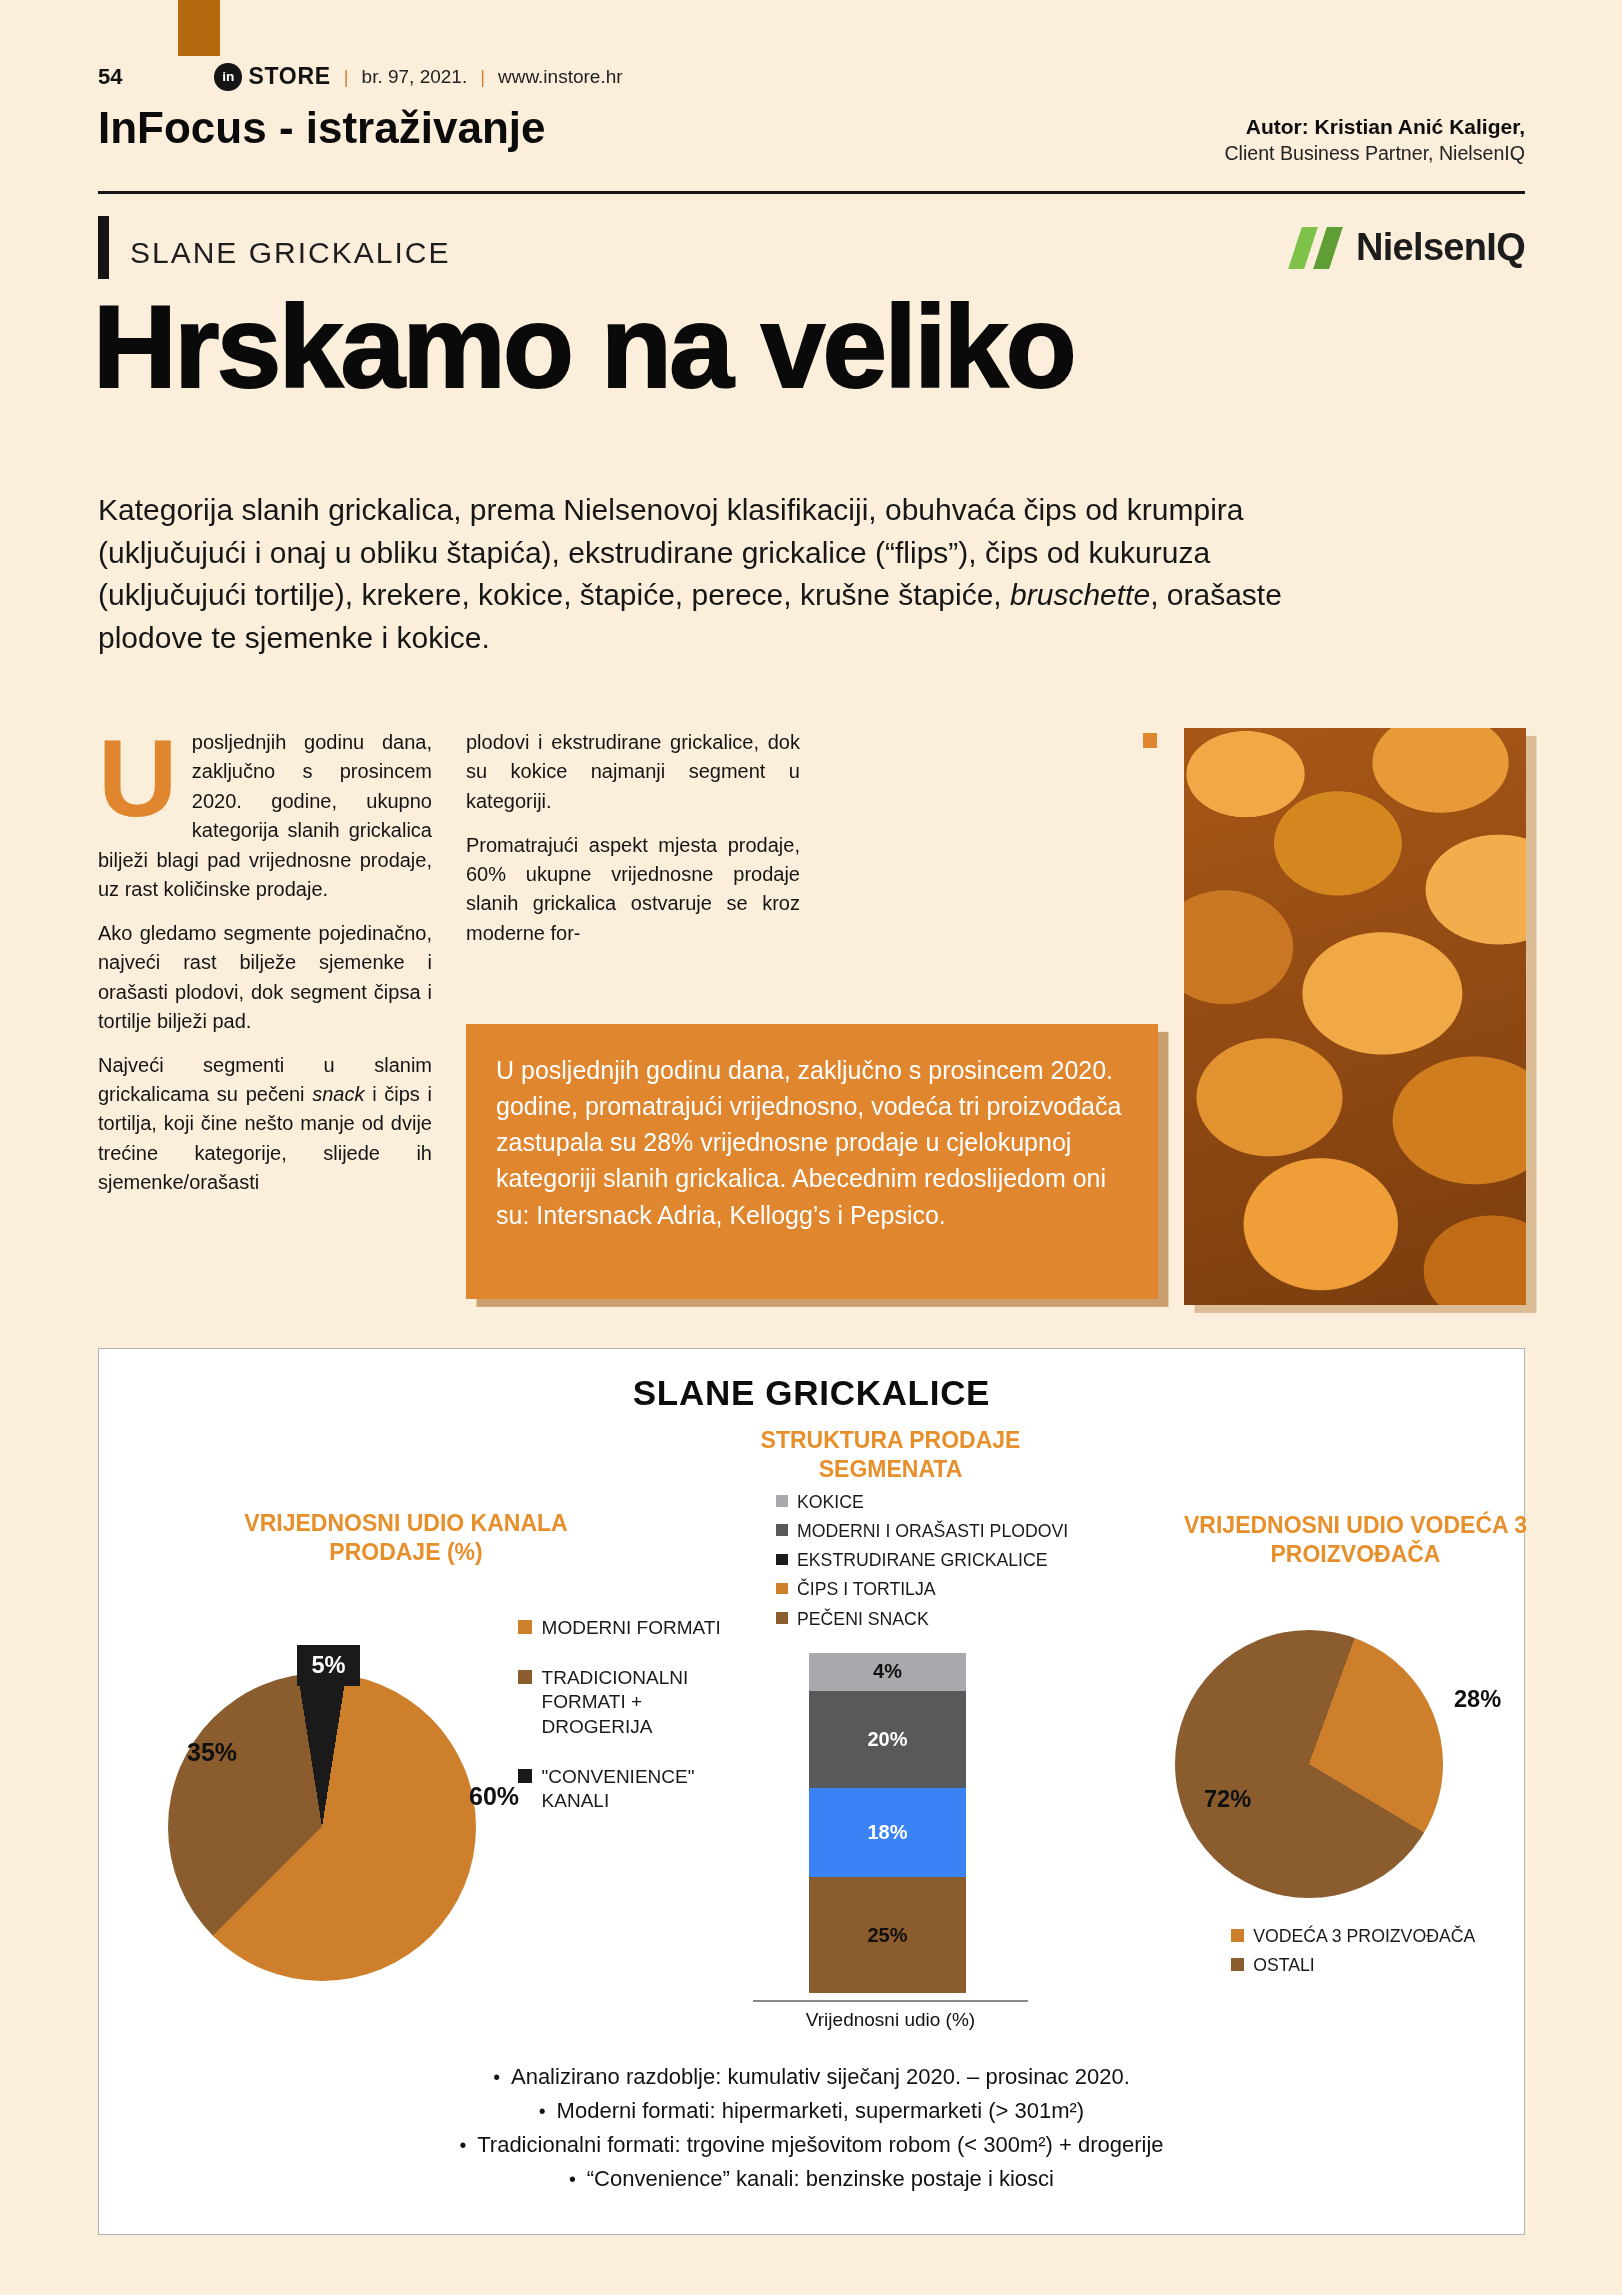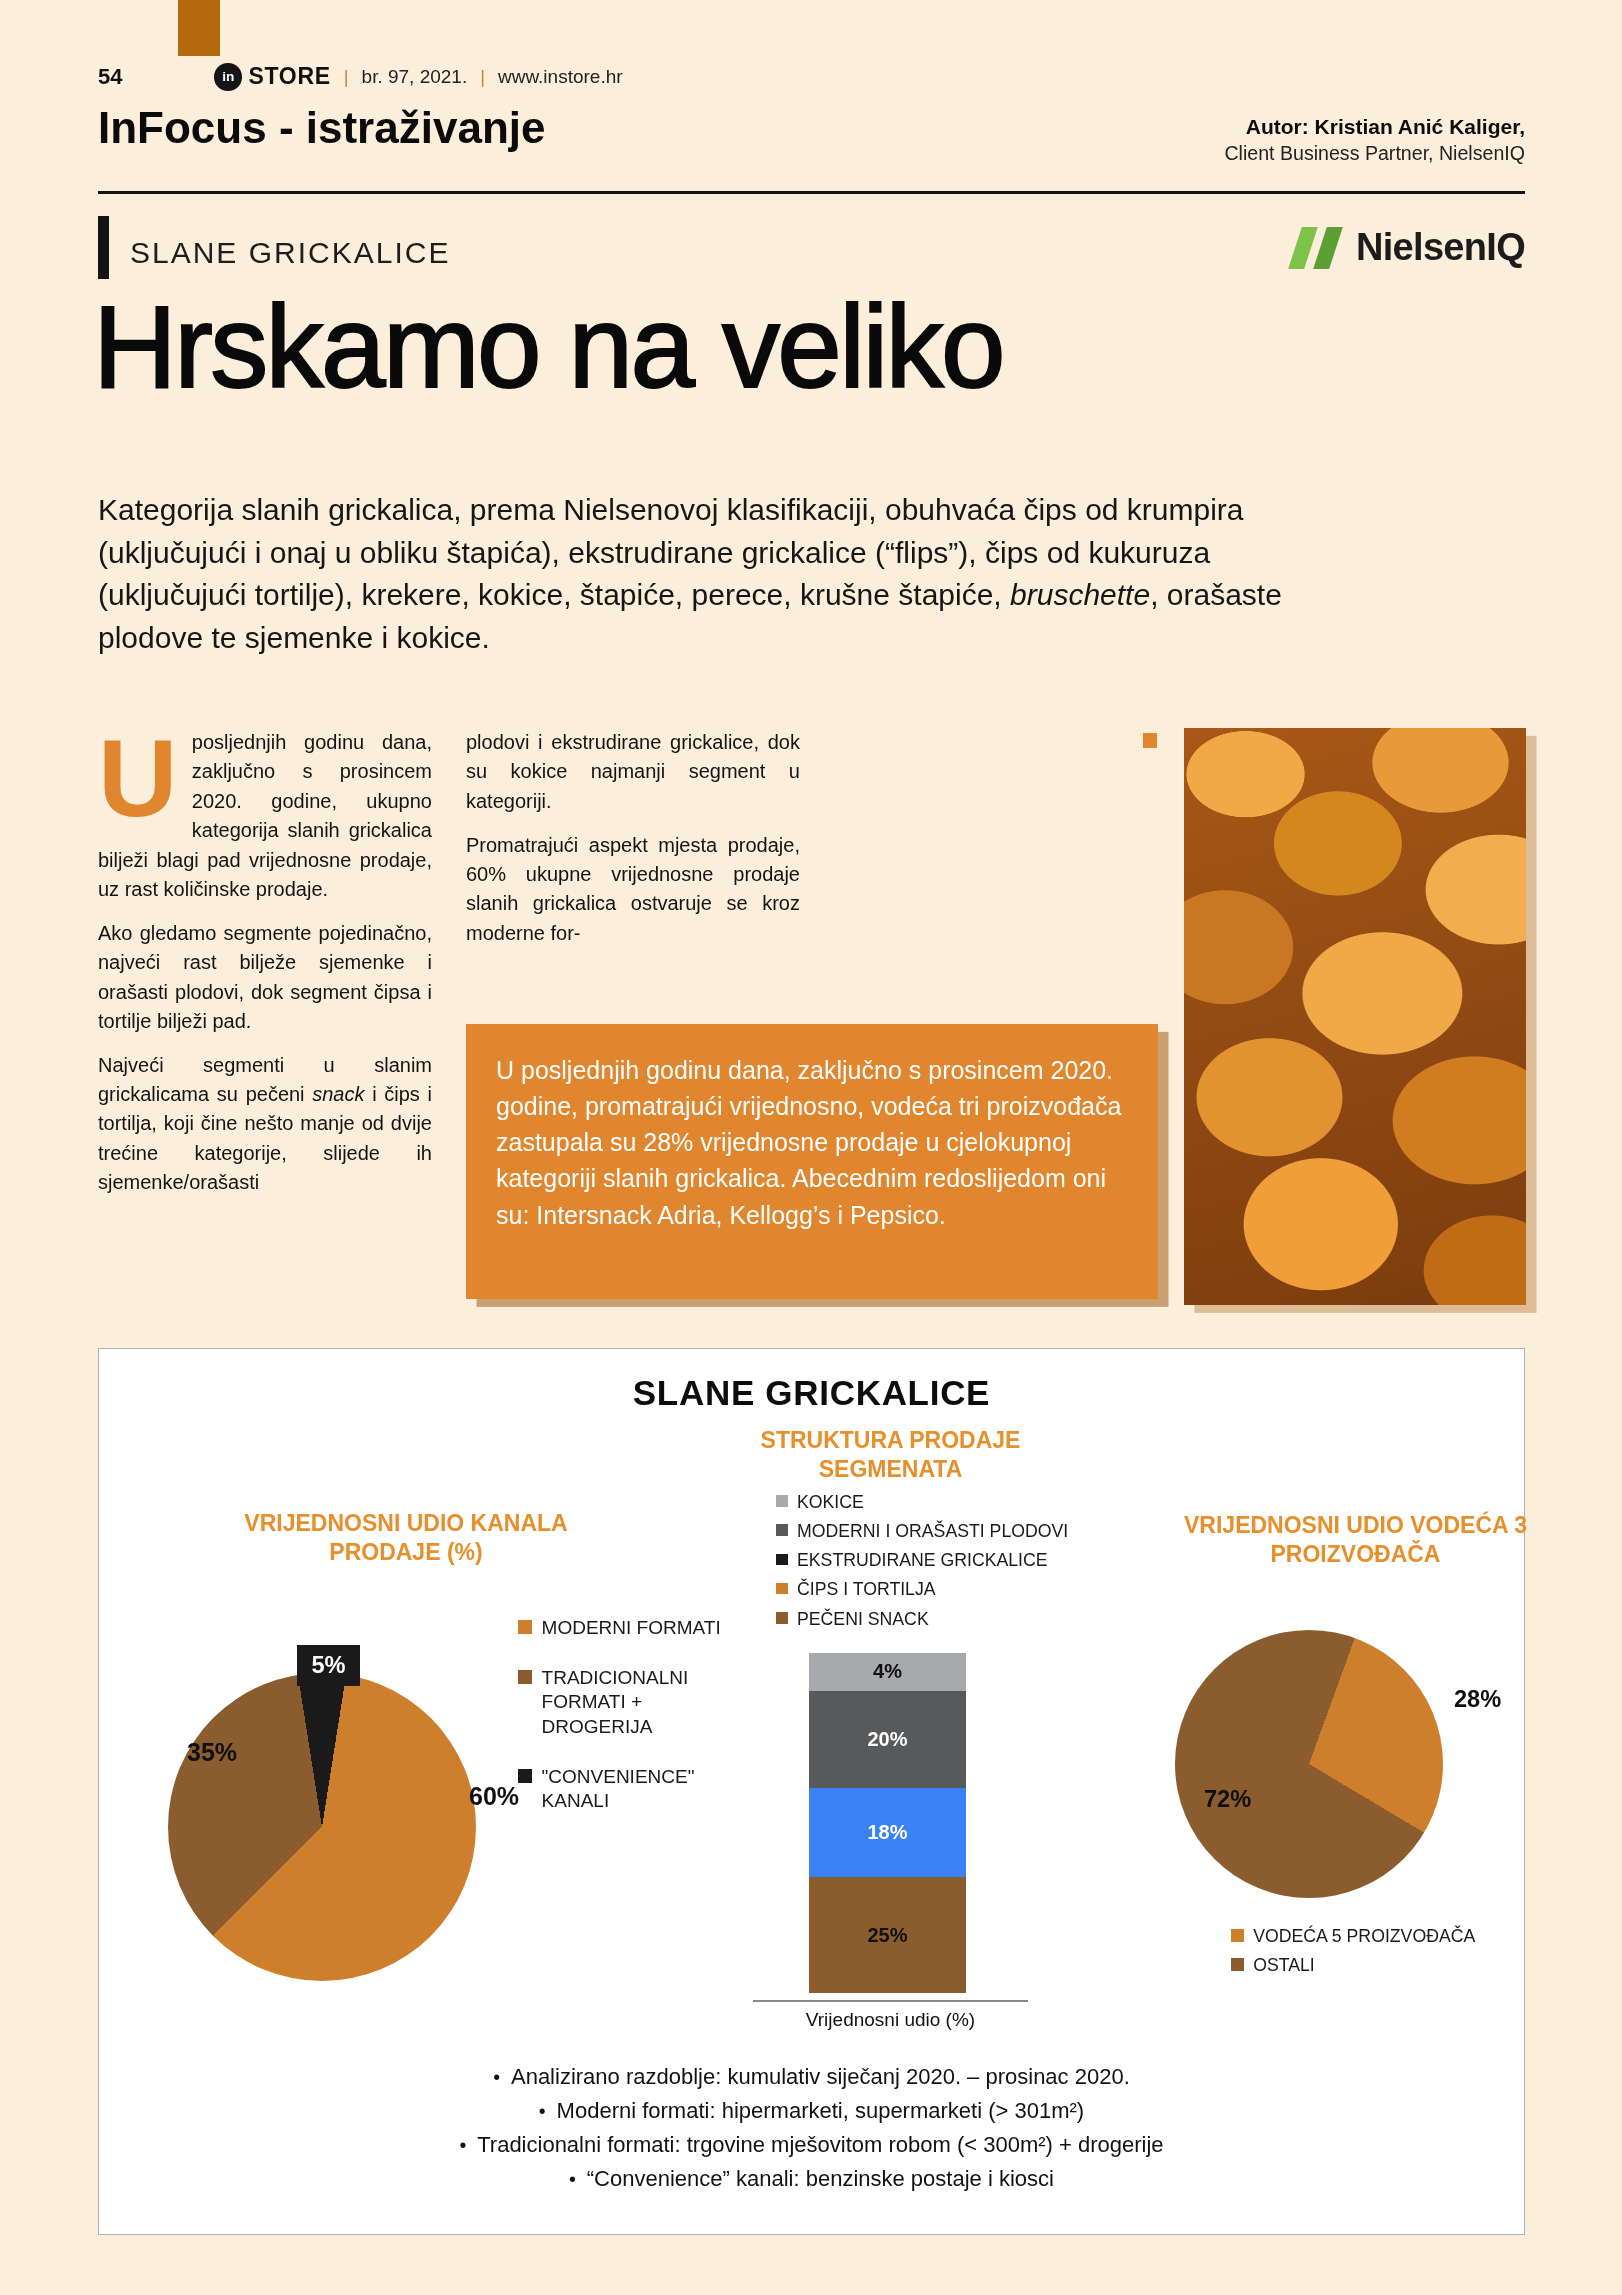--- a/index.html
+++ b/index.html
@@ -25,21 +25,21 @@
   .kicker-bar{position:absolute;left:98px;top:216px;width:10.5px;height:63px;background:#141414;}
   .kicker{position:absolute;left:130px;top:236px;font-size:30px;letter-spacing:2px;color:#1d1d1d;}
   .niq{position:absolute;right:98px;top:226px;display:flex;align-items:center;gap:8px;}
   .niq-mark{position:relative;width:58px;height:42px;}
   .niq-mark i{position:absolute;top:0;width:15.7px;height:42px;transform:skewX(-18deg);}
   .niq-mark i:first-child{left:5.2px;background:#7fc24a;}
   .niq-mark i:last-child{left:30px;background:#5f9e34;}
   .niq-text{font-size:38px;font-weight:bold;color:#1c1c1c;letter-spacing:-0.7px;}
 
   
-  .headline{position:absolute;left:93px;top:280px;font-size:116px;font-weight:normal;letter-spacing:-2.6px;color:#0a0a0a;-webkit-text-stroke:2px #0a0a0a;white-space:nowrap;}
+  .headline{position:absolute;left:93px;top:280px;font-size:116px;font-weight:bold;letter-spacing:-2.6px;color:#0a0a0a;-webkit-text-stroke:2px #0a0a0a;white-space:nowrap;}
   .lead{position:absolute;left:98px;top:489px;width:1204px;font-size:30px;line-height:1.42;color:#161616;}
 
   
   .col{position:absolute;top:728px;width:334px;font-size:20px;line-height:1.47;text-align:justify;color:#141414;}
   .col p{margin-bottom:14.4px;}
   .col1{left:98px;}
   .col2{left:466px;}
   .col3{left:830px;width:327px;}
   .dropcap{float:left;font-size:110px;line-height:.78;font-weight:bold;color:#e0862e;padding:6.5px 14.4px 0 0;}
   .endmark{float:right;width:14.4px;height:14.4px;background:#e0862e;margin-top:5.2px;}
@@ -230,21 +230,21 @@
     <div class="axis"></div>
     <div class="axis-label">Vrijednosni udio (%)</div>
 
     <div class="pie pie-right" style="background: conic-gradient(from 20deg, rgb(205, 127, 43) 0%, rgb(205, 127, 43) 28%, rgb(138, 92, 46) 28%, rgb(138, 92, 46) 100%);"></div>
     <div class="pie-label r28">28%</div>
     <div class="pie-label r72">72%</div>
 
     <ul class="legend legend-right">
       <li>
           <span class="sw" style="background: rgb(205, 127, 43);"></span>
-          <span>VODEĆA 5 PROIZVOĐAČA</span>
+          <span>VODEĆA 3 PROIZVOĐAČA</span>
         </li>
       <li>
           <span class="sw" style="background: rgb(138, 92, 46);"></span>
           <span>OSTALI</span>
         </li>
     </ul>
 
     <div class="footnotes">
       <div class="fn">Analizirano razdoblje: kumulativ siječanj 2020. – prosinac 2020.</div>
       <div class="fn">Moderni formati: hipermarketi, supermarketi (&gt; 301m²)</div>

